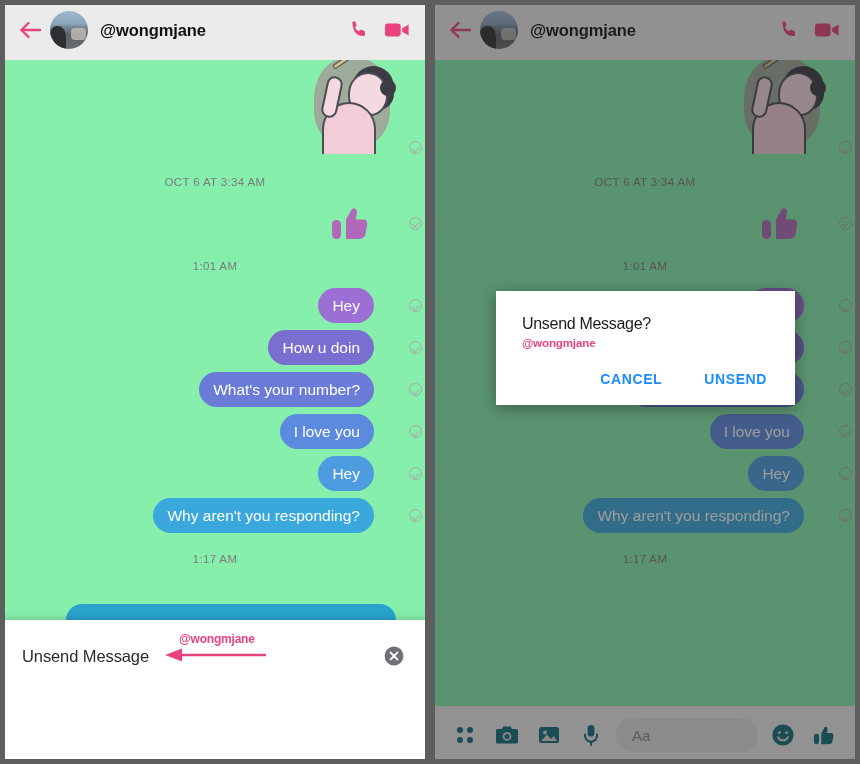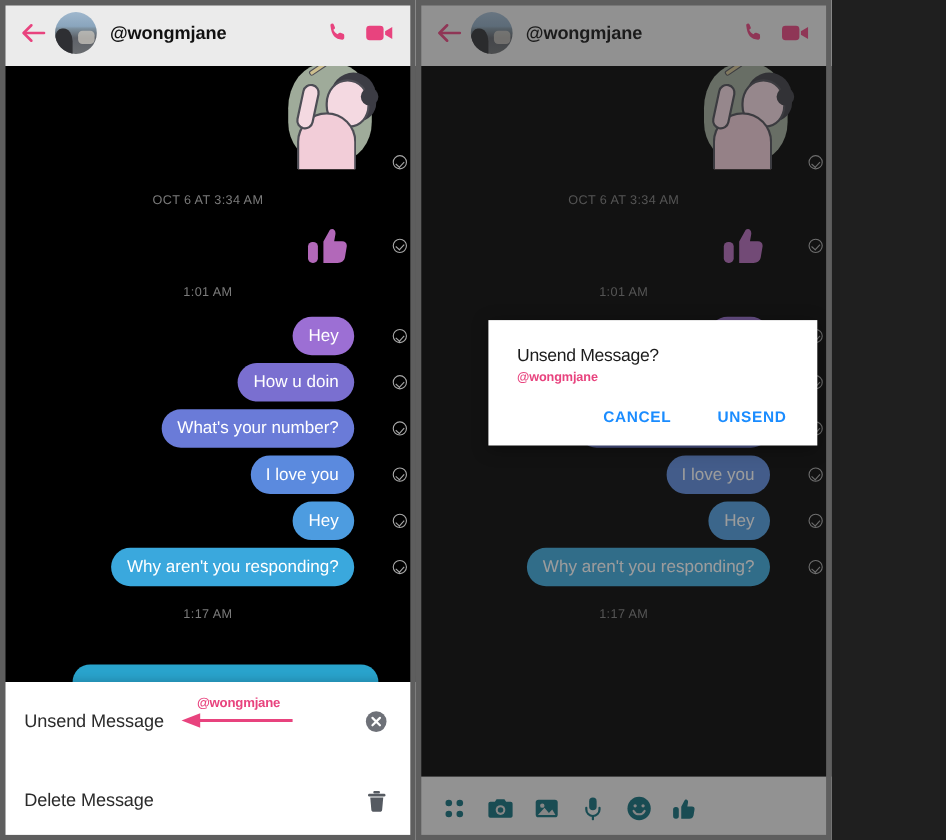--- a/index.html
+++ b/index.html
@@ -1,20 +1,20 @@
 <!DOCTYPE html>
 <html><head>
 <meta charset="utf-8">
 <style>
   html,body{margin:0;padding:0;background:#1f1f1f;}
   body{
     font-family:"Liberation Sans","DejaVu Sans",sans-serif;
     width:860px;height:764px;overflow:hidden;
   }
-  .stage{position:relative;width:756px;height:764px;display:flex;background:#5a5a5a;}
+  .stage{position:relative;width:860px;height:764px;display:flex;background:#5a5a5a;}
 
   
   .panel{position:relative;width:430px;height:764px;overflow:hidden;background:#d6d6d6;}
   .panel-inner{position:absolute;inset:0;}
 
   
   .frame-edge{position:absolute;inset:0;border:5px solid #5e5e5e;box-sizing:border-box;pointer-events:none;z-index:60;}
 
   
   .hdr{
@@ -38,21 +38,21 @@
     background:#c9c6bd;border-radius:4px;opacity:.75;
   }
   .hdr-title{
     font-size:16.5px;font-weight:bold;color:#111;margin-left:12px;letter-spacing:-.1px;
     white-space:nowrap;
   }
   .hdr-spacer{flex:1 1 auto;}
   .hdr-ico{width:38px;height:38px;display:flex;align-items:center;justify-content:center;flex:0 0 auto;}
 
   
-  .thread{position:absolute;top:60px;left:0;right:0;bottom:0;background:#000000;}
+  .thread{position:absolute;top:60px;left:0;right:0;bottom:0;background:#86efac;}
   .tstamp{
     text-align:center;color:#7b7b7b;font-size:11.5px;letter-spacing:.35px;
     font-weight:500;
   }
   .row-right{display:flex;justify-content:flex-end;align-items:center;padding-right:8px;gap:28px;}
   .bub{
     max-width:250px;border-radius:19px;padding:8px 14px;color:#fff;font-size:15.5px;
     line-height:19px;box-sizing:border-box;
   }
   .tick{
@@ -247,30 +247,20 @@
             </svg>
           </span>
           <div class="anno">
             <span class="anno-txt">@wongmjane</span>
             <svg width="115" height="26" viewBox="0 0 115 26" style="position:absolute;left:0;top:8px;" aria-hidden="true">
               <line x1="18" y1="13" x2="103" y2="13" stroke="#e8437e" stroke-width="2.6"></line>
               <path d="M2 13 L19 6.5 L19 19.5 Z" fill="#e8437e"></path>
             </svg>
           </div>
         </div>
-        <div class="sheet-row">
-          <span class="sheet-label">Delete Message</span>
-          <span class="sheet-ico">
-            <svg width="19" height="21" viewBox="0 0 19 21" aria-hidden="true">
-              <rect x="6.4" y="1" width="6" height="2.4" rx="1" fill="#555a61"></rect>
-              <rect x="1.6" y="3.6" width="15.8" height="2.6" rx="1.2" fill="#555a61"></rect>
-              <path d="M3.6 7 h11.8 l-1 11.4 c-.1 1-.9 1.6-1.9 1.6 H6.5 c-1 0-1.8-.6-1.9-1.6 Z" fill="#555a61"></path>
-            </svg>
-          </span>
-        </div>
       </div>
 
       <div class="frame-edge"></div>
     </div>
   </div>
 
   <div class="panel">
     <div class="panel-inner">
 
       <div class="hdr">
@@ -377,20 +367,23 @@
             <path d="M3 16 L9 9.4 L13 14 L16 11 L19 16 Z" fill="#d7d7d7"></path>
           </svg>
         </div>
         <div class="cmp-ico">
           <svg width="18" height="22" viewBox="0 0 18 22" aria-hidden="true">
             <rect x="5.6" y="1" width="6.8" height="11.6" rx="3.4" fill="#0d6b78"></rect>
             <path d="M3 10.4v1.4a6 6 0 0 0 12 0v-1.4" fill="none" stroke="#0d6b78" stroke-width="2" stroke-linecap="round"></path>
             <line x1="9" y1="18" x2="9" y2="21" stroke="#0d6b78" stroke-width="2" stroke-linecap="round"></line>
           </svg>
         </div>
+        <div class="cmp-field">
+          <span>Aa</span>
+        </div>
         <div class="cmp-ico">
           <svg width="24" height="24" viewBox="0 0 24 24" aria-hidden="true">
             <circle cx="12" cy="12" r="10.6" fill="#0d6b78"></circle>
             <circle cx="8.4" cy="9.6" r="1.5" fill="#d7d7d7"></circle>
               <circle cx="15.6" cy="9.6" r="1.5" fill="#d7d7d7"></circle>
             <path d="M7 14.2a5.6 5.6 0 0 0 10 0" fill="none" stroke="#d7d7d7" stroke-width="1.9" stroke-linecap="round"></path>
           </svg>
         </div>
         <div class="cmp-ico">
           <svg width="24" height="23" viewBox="0 0 26 24" aria-hidden="true">

